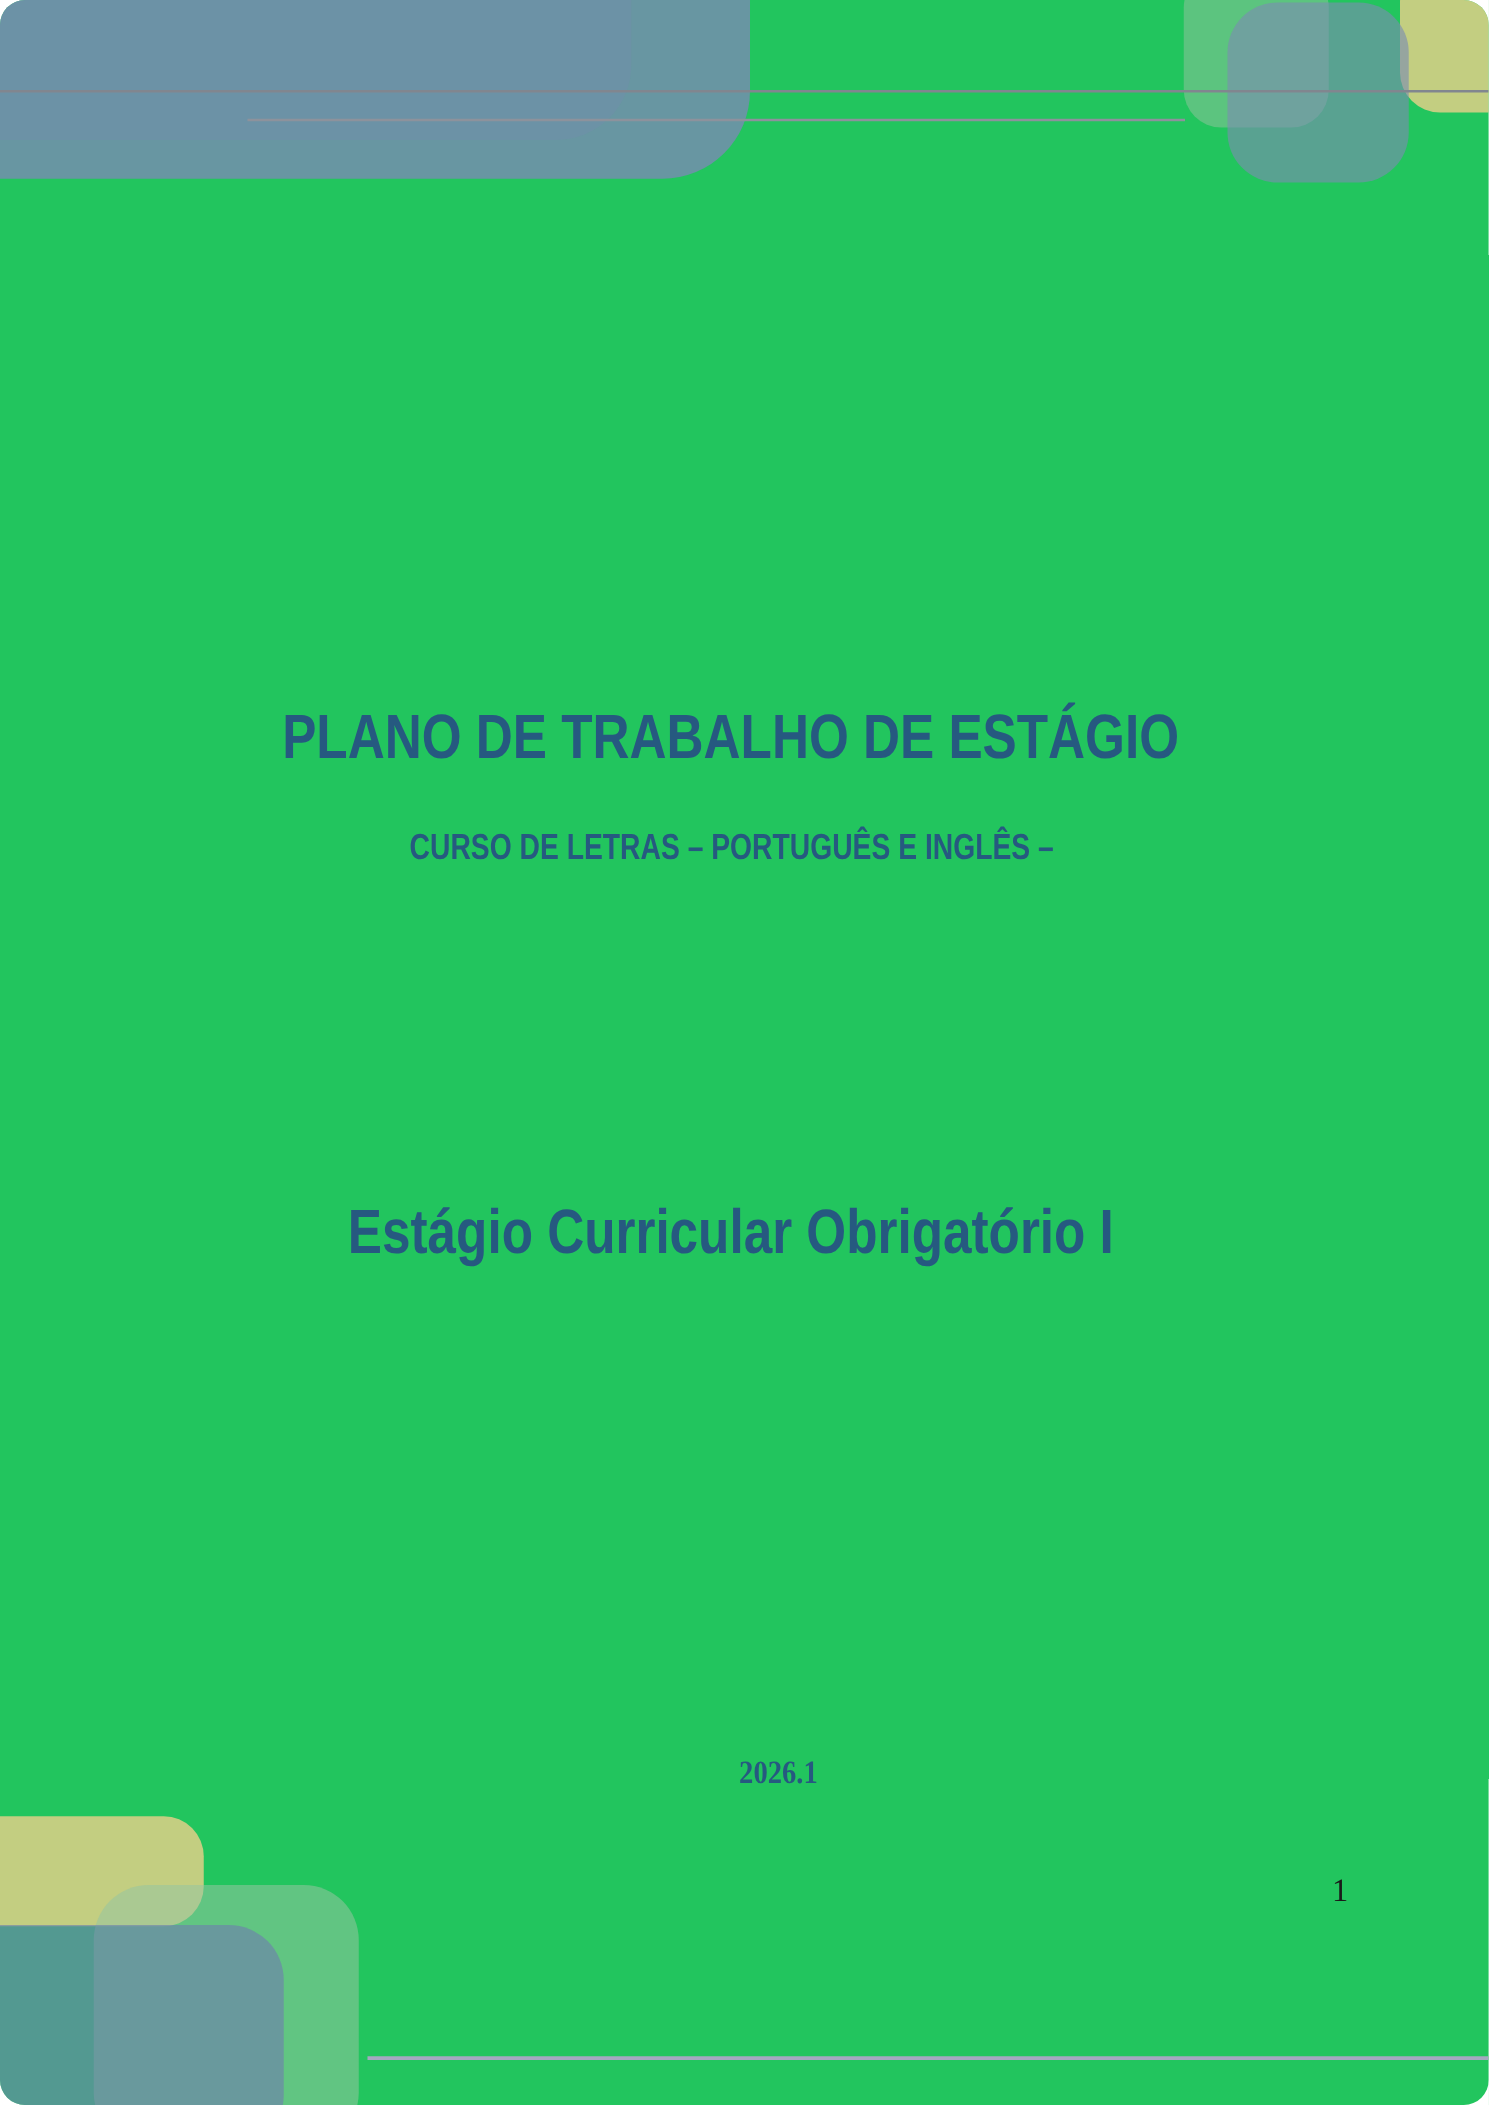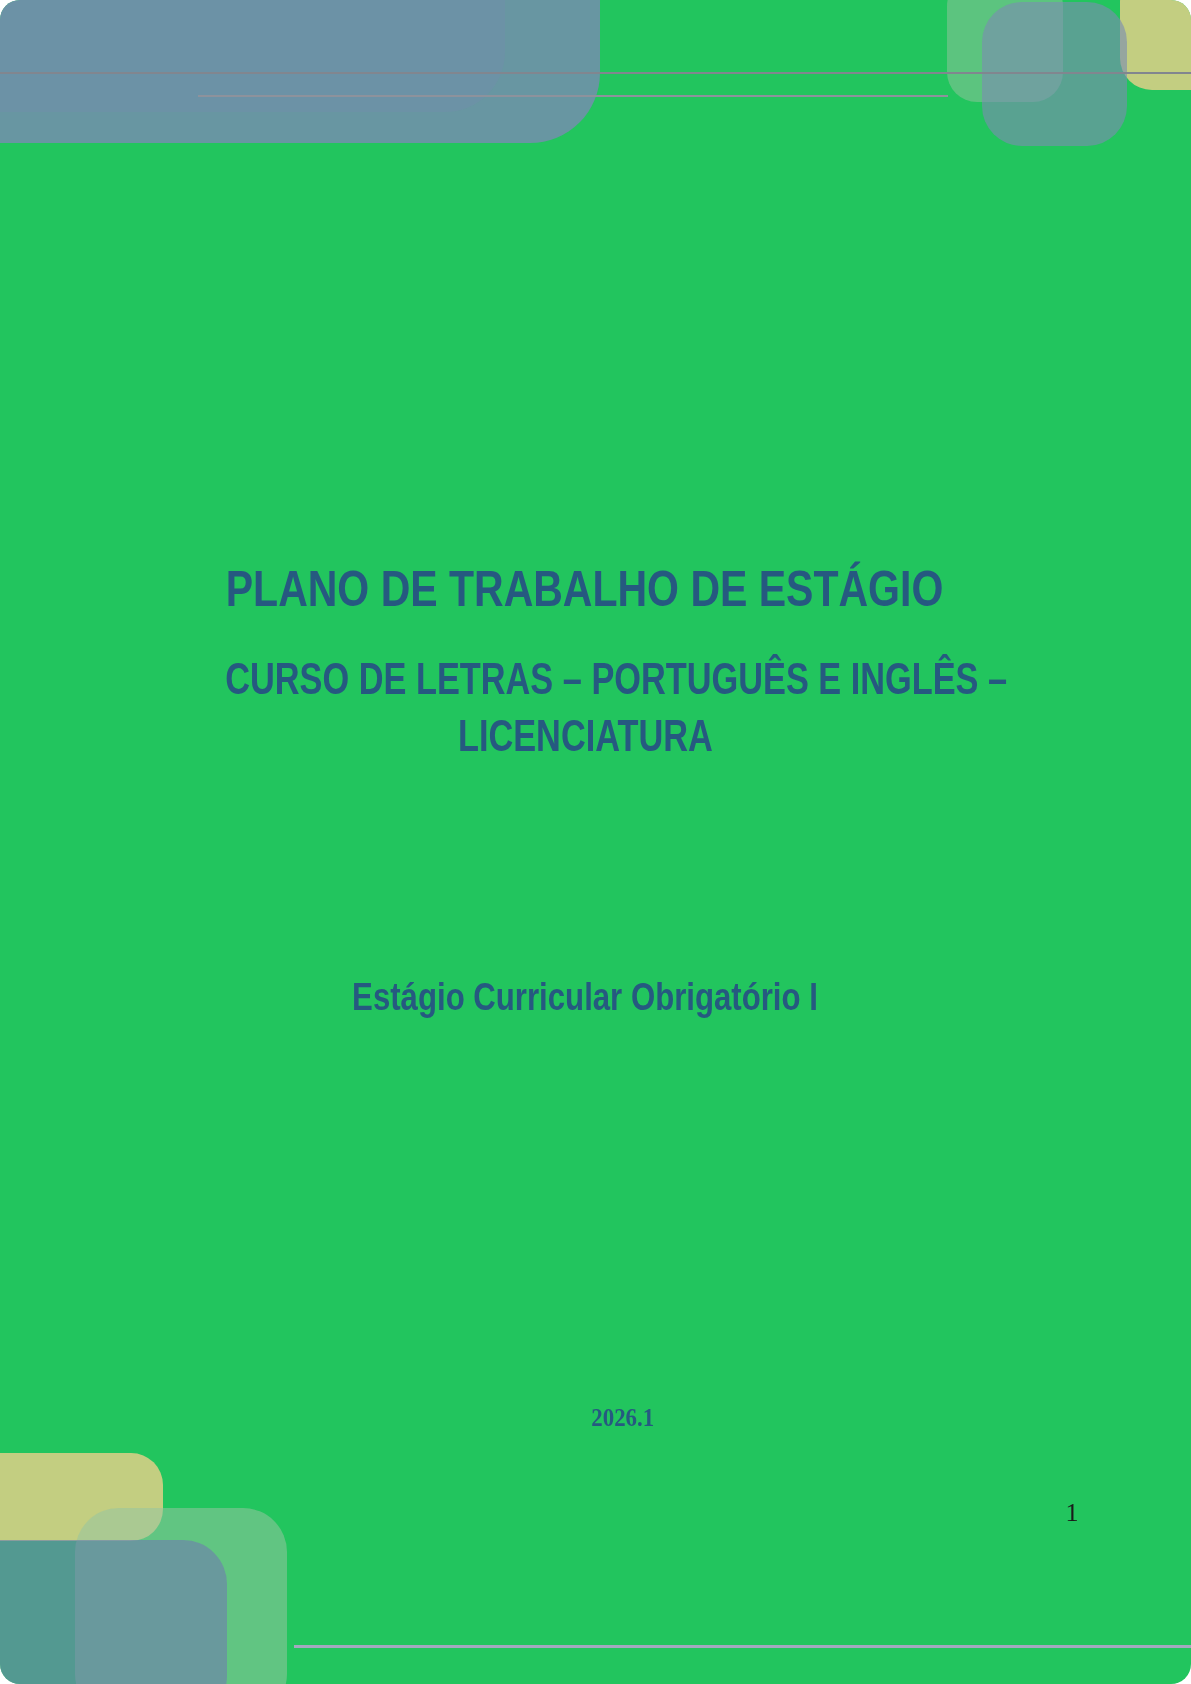--- a/index.html
+++ b/index.html
@@ -97,24 +97,24 @@
   }
   .cond {
     display: inline-block;
     white-space: nowrap;
     transform-origin: 50% 50%;
   }
 
   .doc-title { top: 560px; font-size: 50px; line-height: 58px; }
   .doc-title .cond { transform: scaleX(0.82); }
 
-  .doc-subtitle { top: 650px; font-size: 44px; line-height: 57px; }
+  .doc-subtitle { top: 650px; font-size: 29px; line-height: 57px; }
   .doc-subtitle .cond { transform: scaleX(0.78); }
 
-  .program-title { top: 956px; font-size: 38px; line-height: 58px; margin-top: 12px; }
+  .program-title { top: 956px; font-size: 50px; line-height: 58px; }
   .program-title .cond { transform: scaleX(0.82); }
 
   .hours-label { top: 1038px; font-size: 48px; line-height: 58px; }
   .hours-label .cond { transform: scaleX(0.86); }
 
   .term-label { top: 1402px; left: 153px; font-size: 26px; line-height: 32px; font-family: Liberation Serif, serif; }
   .term-label .cond { transform: scaleX(0.88); }
 
   .page-number {
     position: absolute;
@@ -146,21 +146,20 @@
   <div class="rule rule-top-1"></div>
   <div class="rule rule-top-2"></div>
   <div class="rule rule-bottom"></div>
 
   <div class="textband doc-title">
     <span class="cond">PLANO DE TRABALHO DE ESTÁGIO</span>
   </div>
 
   <div class="textband doc-subtitle">
     <div><span class="cond">CURSO DE LETRAS – PORTUGUÊS E INGLÊS –</span></div>
-    <div><span class="cond">LICENCIATURA</span></div>
   </div>
 
   <div class="textband program-title">
     <span class="cond">Estágio Curricular Obrigatório I</span>
   </div>
 
 
   <div class="textband term-label">
     <span class="cond">2026.1</span>
   </div>

